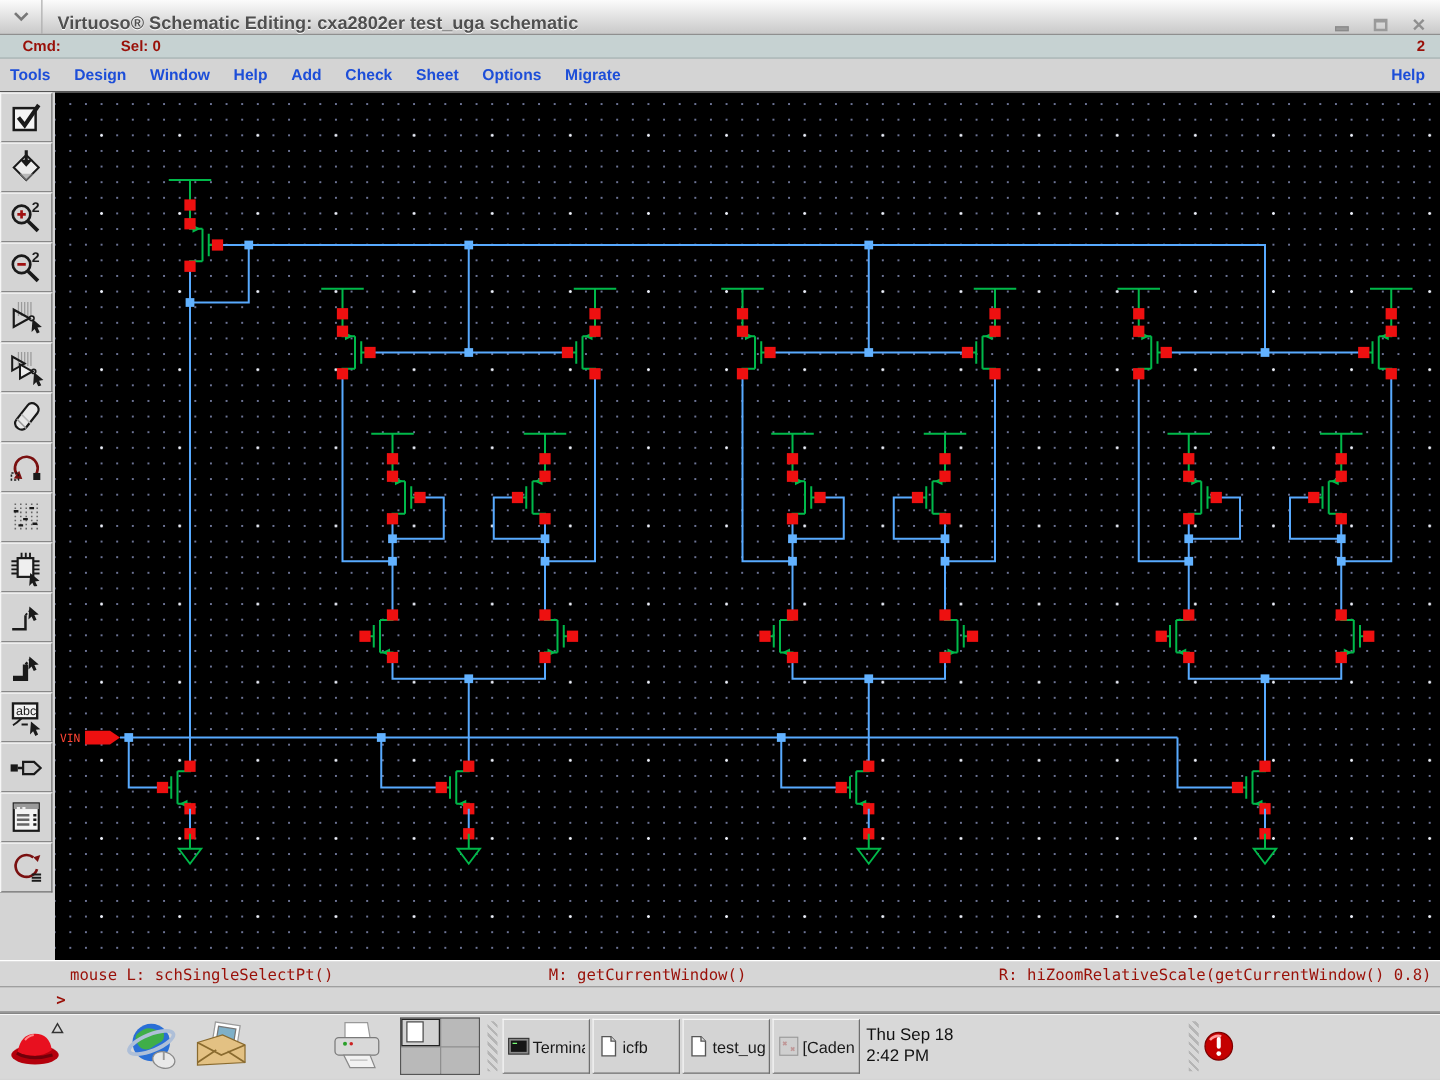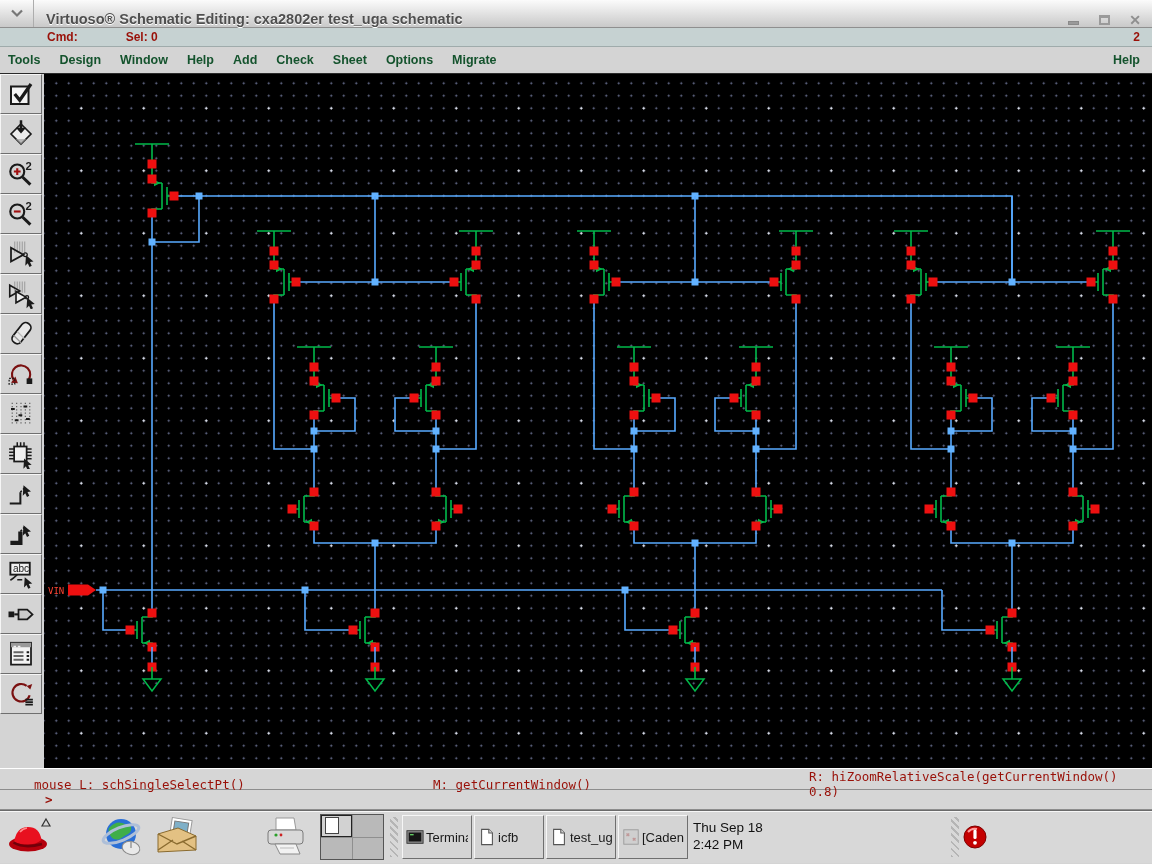--- a/index.html
+++ b/index.html
@@ -10,45 +10,45 @@
   .titlebar{height:28px;background:linear-gradient(#fbfbfb,#c9c9c9);border-bottom:1px solid #8f8f8f;display:flex;align-items:flex-end;}
   .chevron-btn{width:34px;height:100%;display:flex;align-items:center;justify-content:center;border-right:1px solid #adadad;cursor:default;}
   .title-text{margin-left:12px;font-size:14.5px;font-weight:bold;color:#4f4f4f;text-shadow:0 1px 0 #fff;}
   .win-controls{margin-left:auto;margin-right:10px;display:flex;align-items:center;gap:17px;}
   .wc{width:14px;height:14px;display:flex;align-items:center;justify-content:center;color:#8f8f8f;}
   .wc-min{width:11px;height:4px;background:#9a9a9a;border:1px solid #8a8a8a;margin-top:6px;}
   .wc-max{width:11px;height:10px;border:2px solid #9a9a9a;border-top-width:3px;}
   .wc-close{font-size:14px;font-weight:900;color:#8f8f8f;}
 
   
-  .cmdrow{height:19px;background:#c6d2d2;border-bottom:1px solid #9fabab;display:flex;align-items:center;font-size:12px;font-weight:bold;color:#991008;padding-left:29px;}
+  .cmdrow{height:19px;background:#c6d2d2;border-bottom:1px solid #9fabab;display:flex;align-items:center;font-size:12px;font-weight:bold;color:#991008;}
   .cmdrow .cmd-label{margin-left:18px;}
   .cmdrow .sel-label{margin-left:48px;}
   .cmdrow .win-num{margin-left:auto;margin-right:12px;}
 
   
-  .menubar{height:27px;background:#d4d4d4;display:flex;align-items:center;padding:0 8px;font-size:12.5px;font-weight:bold;color:#14532d;border-bottom:1px solid #2a2a2a;gap:35px;}
+  .menubar{height:27px;background:#d4d4d4;display:flex;align-items:center;padding:0 8px;font-size:12.5px;font-weight:bold;color:#1d4ed8;border-bottom:1px solid #2a2a2a;gap:35px;}
   .menu-item{margin-right:19px;cursor:default;}
   .menu-help{margin-left:auto;margin-right:4px;cursor:default;}
 
   
   .main{height:694px;display:flex;background:#d4d4d4;}
   .tools{width:44px;background:#d4d4d4;display:flex;flex-direction:column;}
   .tool-btn{width:42px;height:40px;background:#d4d4d4;border:1px solid;border-color:#f6f6f6 #6f6f6f #6f6f6f #f6f6f6;display:flex;align-items:center;justify-content:center;cursor:default;}
   .tool-btn svg{width:30px;height:30px;}
   .canvas{flex:1;position:relative;background-color:#000;
     background-image:
       radial-gradient(rgba(245,248,255,0.95) 0.9px, transparent 1.3px),
       radial-gradient(rgba(145,155,200,0.75) 0.8px, transparent 1.2px);
     background-size:62.5px 62.5px, 12.5px 12.5px;
     background-position:6px 3px, 6px 3px;}
   .canvas svg{position:absolute;inset:0;width:100%;height:100%;}
 
   
-  .statusline{height:22px;background:#d6d6d6;border-top:1px solid #fff;border-bottom:1px solid #8d8d8d;display:grid;grid-template-columns:383px 360px 1fr;align-items:center;font-family:"DejaVu Sans Mono",monospace;font-size:12.5px;color:#991008;padding-left:34px;gap:16px;}
+  .statusline{height:22px;background:#d6d6d6;border-top:1px solid #fff;border-bottom:1px solid #8d8d8d;display:grid;grid-template-columns:383px 360px 1fr;align-items:center;font-family:"DejaVu Sans Mono",monospace;font-size:12.5px;color:#991008;padding-left:56px;}
   .promptline{height:20px;background:#d6d6d6;border-bottom:1px solid #8d8d8d;display:flex;align-items:center;font-family:"DejaVu Sans Mono",monospace;font-size:12.5px;font-weight:bold;color:#991008;padding-left:45px;}
 
   
   .taskbar{height:53px;background:#d8d8d8;border-top:1px solid #6a6a6a;box-shadow:inset 0 1px 0 #f7f7f7;display:flex;align-items:center;padding:0 4px;}
   .tb-launcher{display:flex;align-items:center;justify-content:center;cursor:default;}
   .handle{width:8px;height:40px;margin:0 2px;background:repeating-linear-gradient(45deg,#b5b5b5 0 2px,transparent 2px 5px);}
   .wsswitcher{width:64px;height:46px;border:1px solid #555;display:grid;grid-template-columns:1fr 1fr;grid-template-rows:1fr 1fr;background:#8f8f8f;gap:1px;margin-left:12px;}
   .wscell{background:#b9b9b9;position:relative;}
   .wscell.active{background:#d2d2d2;outline:1px solid #222;outline-offset:-1px;}
   .wspage{position:absolute;left:4px;top:2px;width:14px;height:17px;background:#fff;border:1px solid #444;}

